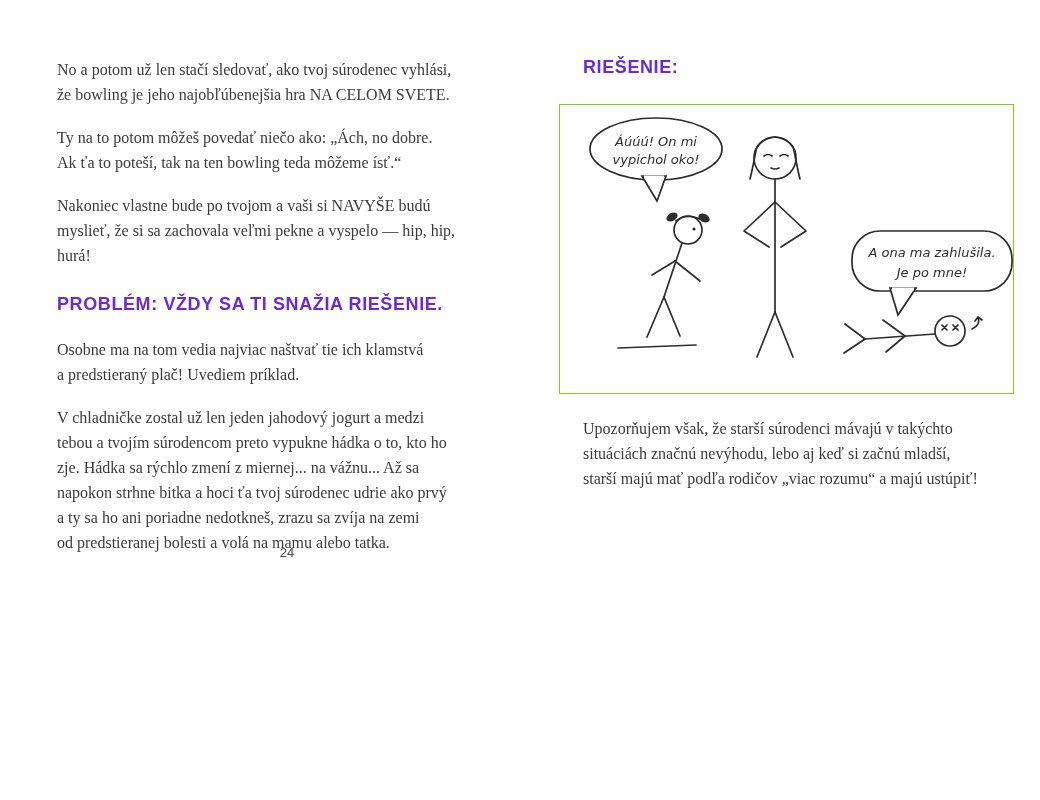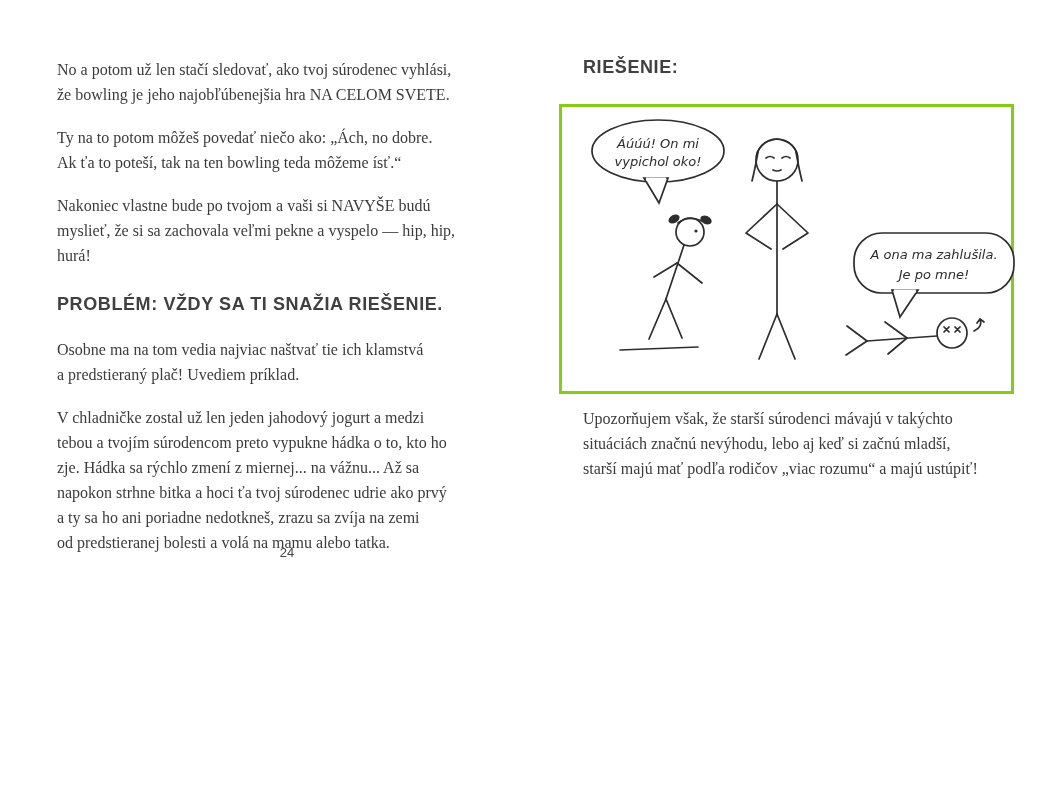--- a/index.html
+++ b/index.html
@@ -24,42 +24,42 @@
     line-height: 25px;
     white-space: pre-line;
     margin-bottom: 18px;
     color: #3b3b3b;
   }
   .heading {
     font-family: "Liberation Sans", sans-serif;
     font-weight: 700;
     font-size: 18px;
     letter-spacing: 0.6px;
-    color: #404040;
+    color: #6d28d9;
     margin: 26px 0 22px 0;
   }
   .heading.first { margin-top: 0; }
 
   .pagenum {
     position: absolute;
     bottom: 32px;
     width: 520px;
     text-align: center;
     font-family: "Liberation Sans", sans-serif;
     font-size: 13px;
     color: #444444;
   }
   .pagenum-left  { left: 4px; margin-left: 23px; }
   .pagenum-right { left: 520px; }
 
   figure.illustration {
     width: 455px;
     height: 290px;
-    margin: 26px 0 12px -24px;
-    border: 3px solid #84cc16;
+    margin: 26px 0 22px -24px;
+    border: 1px solid #84cc16;
     background: #ffffff;
   }
   figure.illustration svg { display: block; }
 
   .sketch { stroke: #2d2d2d; stroke-width: 1.7; fill: none; stroke-linecap: round; stroke-linejoin: round; }
   .sketch-fill { fill: #2d2d2d; stroke: none; }
   .bubble { stroke: #2d2d2d; stroke-width: 1.7; fill: #ffffff; }
   .bubble-text {
     font-family: "DejaVu Sans", sans-serif;
     font-style: italic;

